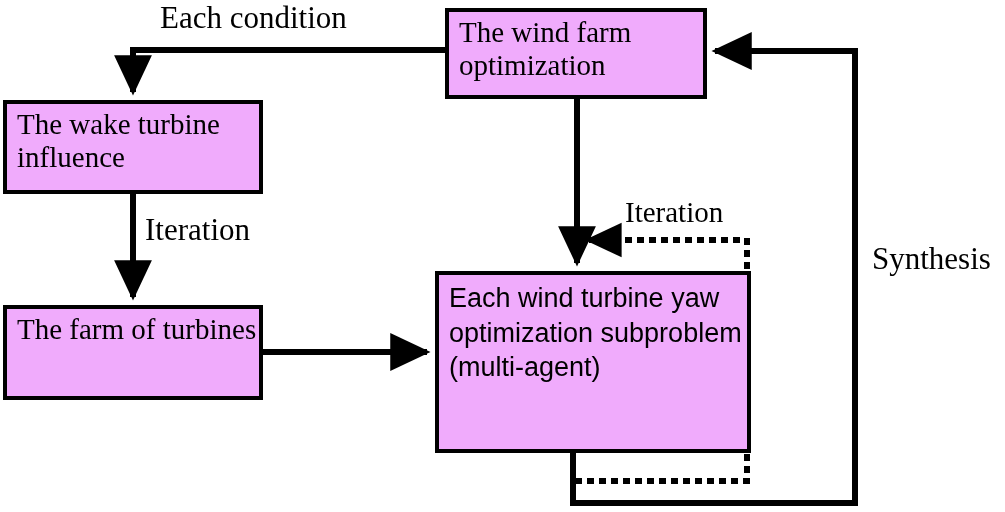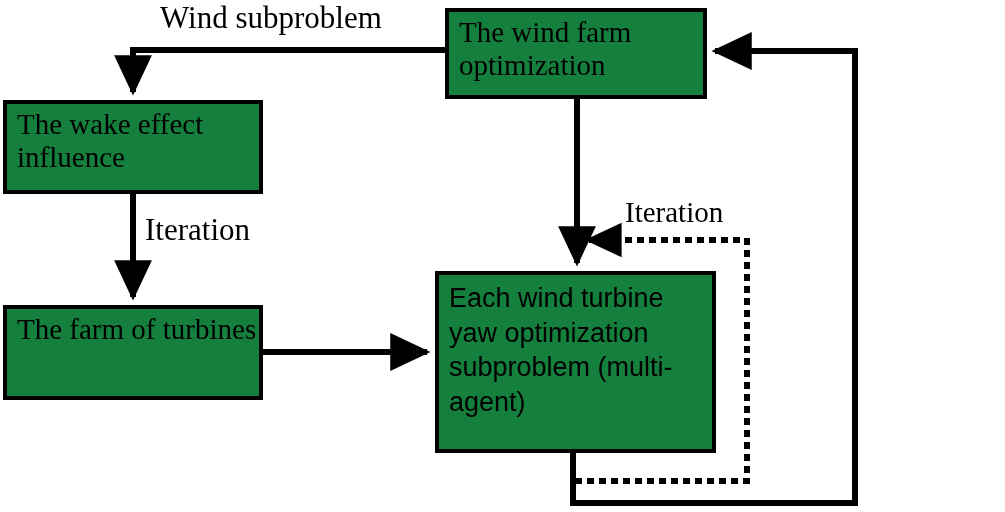--- a/index.html
+++ b/index.html
@@ -19,21 +19,21 @@
     position: absolute;
     left: 0;
     top: 0;
     width: 1005px;
     height: 512px;
   }
   .node {
     position: absolute;
     box-sizing: border-box;
     border: 4px solid #000000;
-    background: #15803d;
+    background: #f0abfc;
     display: block;
     padding: 4px 0 0 10px;
     line-height: 1.14;
     color: #000000;
   }
   .node.serif {
     font-family: "Liberation Serif", serif;
   }
   .node.sans {
     font-family: "Liberation Sans", sans-serif;
@@ -72,31 +72,32 @@
     <path d="M 578 481 L 747 481 L 747 240 L 588 240" fill="none" stroke="#000000" stroke-width="6" stroke-dasharray="1 11" stroke-linecap="square" stroke-linejoin="miter" marker-end="url(#arrow-dot)"></path>
 
     <path d="M 573 453 L 573 503 L 855 503 L 855 51 L 715 51" fill="none" stroke="#000000" stroke-width="6" stroke-linecap="butt" stroke-linejoin="miter" marker-end="url(#arrow)"></path>
   </svg>
 
   <div class="node serif" style="left:445px; top:8px; width:262px; height:91px; font-size:29px;">
     <span>The wind farm optimization</span>
   </div>
 
   <div class="node serif" style="left:3px; top:100px; width:260px; height:94px; font-size:29px;">
-    <span>The wake effect influence</span>
+    <span>The wake turbine influence</span>
   </div>
 
   <div class="node serif" style="left:3px; top:305px; width:260px; height:95px; font-size:29px;">
     <span>The farm of turbines</span>
   </div>
 
-  <div class="node sans" style="left:435px; top:271px; width:281px; height:182px; font-size:27px; line-height:1.28; padding-top:6px;">
+  <div class="node sans" style="left:435px; top:271px; width:316px; height:182px; font-size:27px; line-height:1.28; padding-top:6px;">
     <span>Each wind turbine yaw optimization subproblem (multi-agent)</span>
   </div>
 
-  <div class="edge-label" style="left:160px; top:2px; font-size:31px;">Wind subproblem</div>
+  <div class="edge-label" style="left:160px; top:2px; font-size:31px;">Each condition</div>
 
   <div class="edge-label" style="left:145px; top:214px; font-size:31px;">Iteration</div>
 
   <div class="edge-label" style="left:625px; top:198px; font-size:29px;">Iteration</div>
 
+  <div class="edge-label" style="left:872px; top:243px; font-size:31px;">Synthesis</div>
 
 </div>
 
 </body></html>

